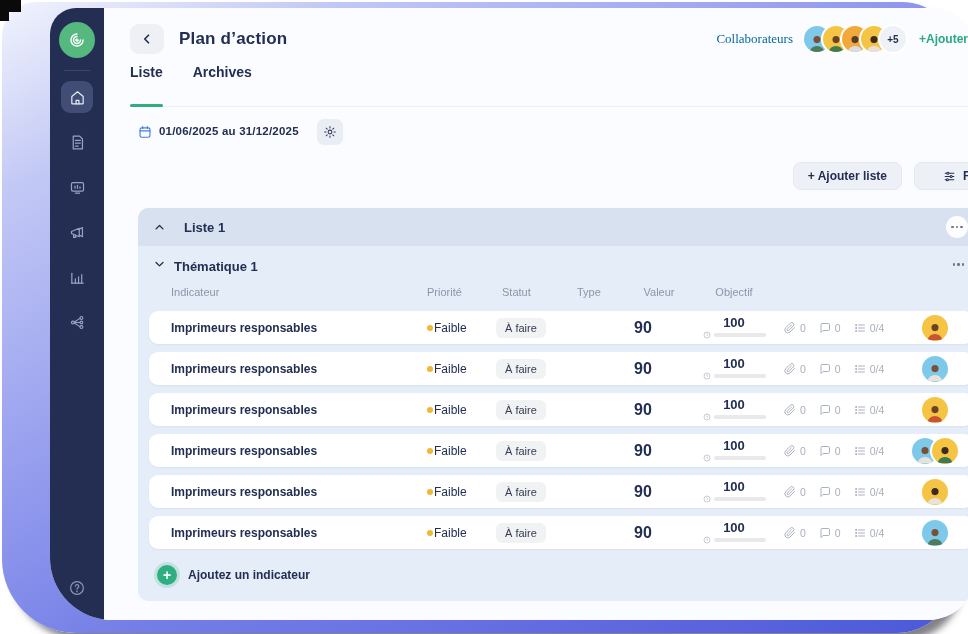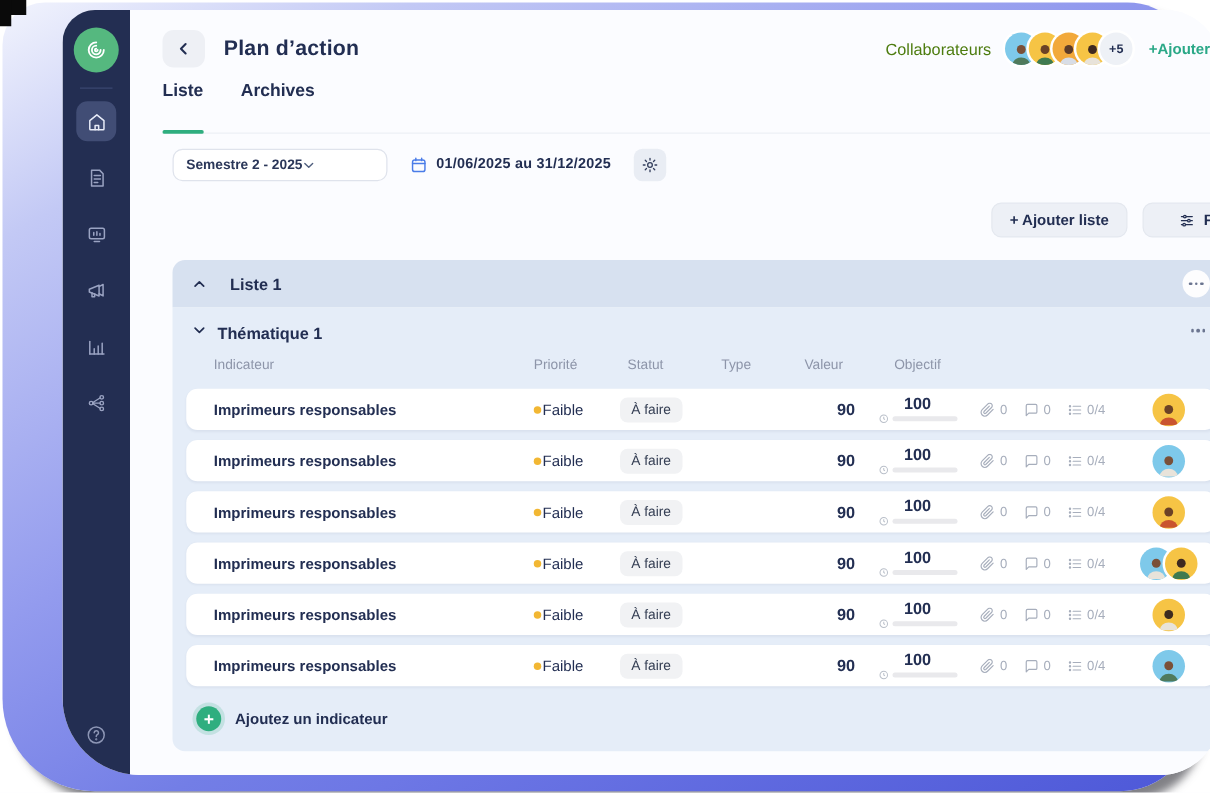--- a/index.html
+++ b/index.html
@@ -36,21 +36,21 @@
   .help-btn { margin-bottom:20px; width:24px; height:24px; display:flex; align-items:center; justify-content:center; }
 
   
   .main { flex:1; position:relative; background:#fbfcff; }
 
   .hdr { display:flex; align-items:center; padding:16px 16px 0 26px; }
   .back-btn { width:34px; height:30px; border-radius:9px; background:#eef0f5;
     display:flex; align-items:center; justify-content:center; cursor:pointer; }
   .page-title { margin-left:15px; font-size:17px; font-weight:bold; color:#222e52; letter-spacing:.2px; }
   .hdr-right { margin-left:auto; display:flex; align-items:center; gap:9px; }
-  .collab-label { font-size:13px; color:#4d7c0f; margin-right:2px; }
+  .collab-label { font-size:13px; color:#0369a1; margin-right:2px;font-family:Liberation Serif, serif; }
   .av-stack { display:flex; }
   .avatar { width:26px; height:26px; border-radius:50%; overflow:hidden; flex-shrink:0;
     display:flex; align-items:flex-end; justify-content:center; box-shadow:0 0 0 2px #fff; }
   .av-stack .avatar { margin-left:-7px; }
   .av-stack .avatar:first-child { margin-left:0; }
   .av-blue { background:#7ec9ea; } .av-yellow { background:#f6c445; } .av-orange { background:#f2a93b; }
   .av-more { width:26px; height:26px; border-radius:50%; background:#eef1f6; margin-left:-7px;
     display:flex; align-items:center; justify-content:center; font-size:10px; font-weight:bold;
     color:#222e52; box-shadow:0 0 0 2px #fff; }
   .add-collab { font-size:12px; font-weight:bold; color:#2aa887; margin-left:4px; cursor:pointer; }
@@ -103,21 +103,21 @@
   .cols .c-center { text-align:center; }
 
   .row { height:33px; background:#fff; border-radius:9px; margin-top:8px;
     box-shadow:0 1px 2px rgba(34,46,82,.06); font-size:12px; color:#222e52; }
   .cell-ind { padding-left:22px; font-weight:bold; font-size:12px; }
   .cell-pri { display:flex; align-items:center; gap:1px; padding-left:8px; }
   .pri-dot { width:6px; height:6px; border-radius:50%; background:#f2b733; }
   .cell-status { padding-left:2px; }
   .badge { display:inline-block; background:#f1f2f4; border-radius:6px; padding:4px 9px;
     font-size:11px; color:#333d52; }
-  .cell-val { text-align:right; font-weight:bold; font-size:13px; }
+  .cell-val { text-align:left; font-weight:bold; font-size:16px; }
   .cell-obj { display:flex; flex-direction:column; align-items:center; gap:2px; }
   .obj-num { font-weight:bold; font-size:13px; line-height:1; }
   .obj-bar { display:flex; align-items:center; gap:3px; }
   .track { width:52px; height:3.5px; border-radius:2px; background:#e9e9ec; overflow:hidden; }
   .fill { height:100%; background:#f2b733; border-radius:2px; }
   .cell-meta { display:flex; align-items:center; gap:13px; color:#a7aebc; font-size:10.5px; }
   .meta-item { display:flex; align-items:center; gap:4px; }
   .cell-av { display:flex; justify-content:center; align-items:center; }
   .cell-av .avatar { width:26px; height:26px; }
   .cell-av .avatar + .avatar { margin-left:-6px; }
@@ -257,28 +257,20 @@
           <span class="add-collab">+Ajouter</span>
         </div>
       </div>
 
       <div class="tabs">
         <div class="tab active">Liste</div>
         <div class="tab">Archives</div>
       </div>
 
       <div class="filter-row">
-        <div class="select">
-          <span class="select-val">Semestre 2 - 2025</span>
-          <span>
-            <svg width="10" height="10" viewBox="0 0 16 16" fill="none" stroke="#51607f" stroke-width="1.8" stroke-linecap="round" stroke-linejoin="round">
-              <polyline points="3,6 8,11 13,6"></polyline>
-            </svg>
-          </span>
-        </div>
         <div class="date-group">
           <span>
             <svg width="14" height="14" viewBox="0 0 24 24" fill="none" stroke="#4a7ce8" stroke-width="2" stroke-linecap="round">
               <rect x="3.5" y="5" width="17" height="16" rx="3"></rect>
                 <path d="M3.5 10h17M8 2.8V6M16 2.8V6"></path>
             </svg>
           </span>
           <span class="date-text">01/06/2025 au 31/12/2025</span>
         </div>
         <div class="gear-btn">

